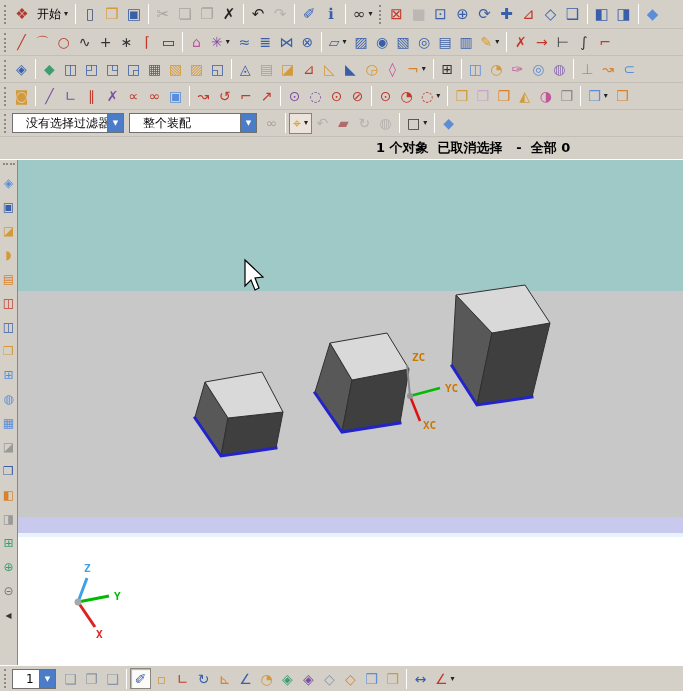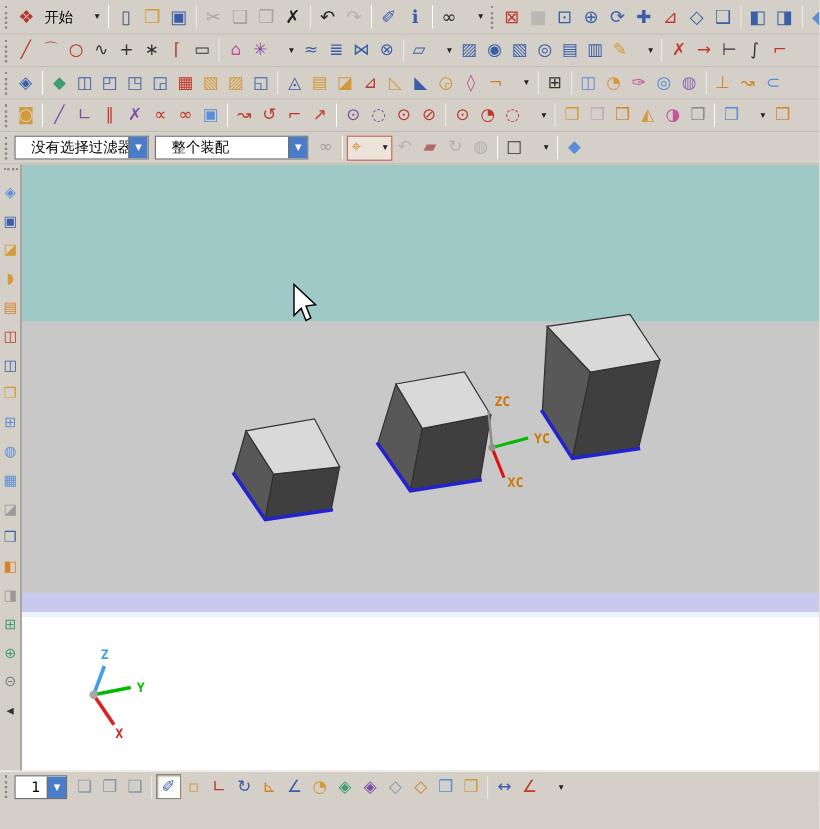--- a/index.html
+++ b/index.html
@@ -20,21 +20,21 @@
   }
   .toolbar-row.first{height:29px;}
   .tb-btn{
     min-width:21px;height:21px;
     display:inline-flex;align-items:center;justify-content:center;
     font-size:14px;line-height:1;cursor:default;flex:0 0 auto;
     border:1px solid transparent;
   }
   .toolbar-row.first .tb-btn{min-width:22px;height:23px;font-size:15px;}
   .tb-btn .glyph{pointer-events:none;}
-  .tb-btn.wide{padding:0 3px;gap:17px;}
+  .tb-btn.wide{padding:0 3px;gap:2px;}
   .tb-label{font-size:12px;color:#000;}
   .tb-btn.dis{opacity:.42;}
   .tb-btn.act{border:1px solid #8a867e;background:#fbfbf8;box-shadow:inset 1px 1px 1px #b8b4ac;}
   .tb-btn.hot{border:1px solid #c46a5a;background:#ece4da;}
   .tb-dd{font-size:8px;color:#222;margin-left:1px;}
   .tb-sep{width:1px;height:20px;background:#979387;border-right:1px solid #fdfdfb;margin:0 3px;flex:0 0 auto;}
   .tb-grip{width:3px;height:19px;border-left:2px dotted #8d8981;margin:0 4px 0 2px;flex:0 0 auto;}
   .combo{
     display:inline-flex;height:20px;border:1px solid #707070;
     background:#fff;align-items:center;margin:0 4px 0 1px;flex:0 0 auto;overflow:hidden;
@@ -471,20 +471,23 @@
       <span class="tb-btn wide">
         <span class="glyph" style="color: rgb(51, 51, 51);">□</span>
         <span class="tb-dd">▾</span>
       </span>
       <span class="tb-sep"></span>
       <span class="tb-btn">
         <span class="glyph" style="color: rgb(91, 141, 217);">◆</span>
       </span>
     </div>
 
+  <div class="status-bar">
+    <div class="status-text">1 个对象  已取消选择   -  全部 0</div>
+  </div>
 
   <div class="main">
     <div class="sidebar">
         <span class="tb-grip"></span>
         <span class="tb-btn">
           <span class="glyph" style="color: rgb(91, 141, 217);">◈</span>
         </span>
         <span class="tb-btn">
           <span class="glyph" style="color: rgb(58, 95, 168);">▣</span>
         </span>

